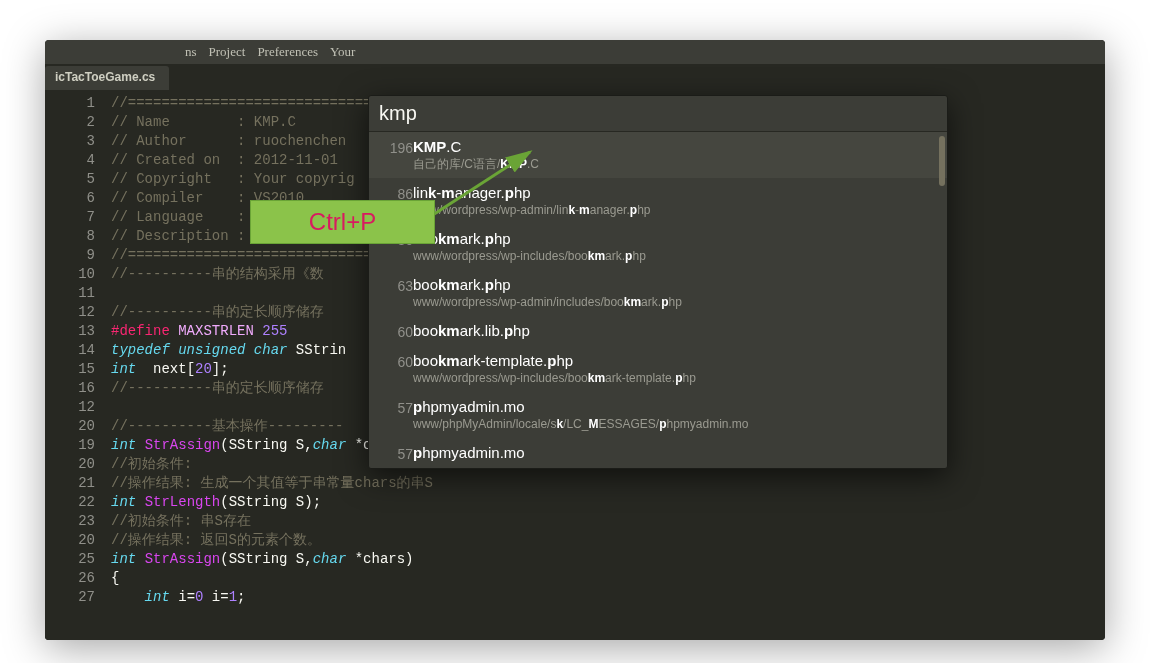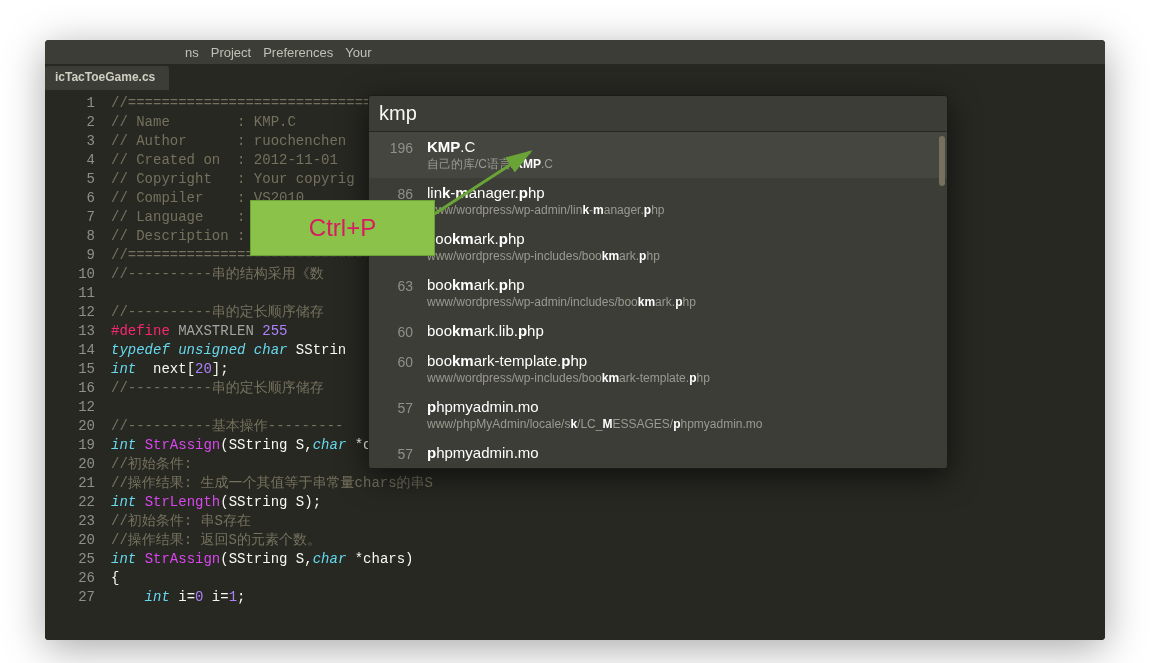--- a/index.html
+++ b/index.html
@@ -24,21 +24,21 @@
     overflow: hidden;
   }
   .menubar {
     height: 24px;
     background: #3c3d37;
     display: flex;
     align-items: center;
     padding-left: 140px;
     gap: 12px;
     color: #cfcfc2;
-    font-family: Liberation Sans, sans-serif;
+    font-family: Liberation Serif, serif;
     font-size: 13px;
   }
   .menubar span { opacity: 0.9; }
   .tabbar {
     height: 26px;
     background: #272822;
     display: flex;
     align-items: flex-end;
     font-weight: bold;
   }
@@ -73,21 +73,21 @@
     padding: 4px 0 0 6px;
     color: #f8f8f2;
     line-height: 19px;
     white-space: pre;
     position: relative;
   }
   .code-line { height: 19px; }
   .c-comment { color: #75715e; }
   .c-storage { color: #66d9ef; font-style: italic; }
   .c-define  { color: #f92672; }
-  .c-macro   { color: #a3a3a3; }
+  .c-macro   { color: #f0abfc; }
   .c-type    { color: #66d9ef; font-style: italic; }
   .c-func    { color: #d946ef; }
   .c-num     { color: #ae81ff; }
   .c-paren   { color: #f8f8f2; }
 
   
   .palette {
     position: absolute;
     left: 368px;
     top: 95px;
@@ -125,21 +125,20 @@
     top: 4px;
     width: 6px;
     height: 50px;
     background: #75715e;
     border-radius: 3px;
   }
   .palette-item {
     display: flex;
     align-items: flex-start;
     padding: 6px 14px 6px 10px;
-    gap: 14px;
   }
   .palette-item.selected { background: #45463f; }
   .palette-index {
     width: 34px;
     color: #90908a;
     font-size: 14px;
     text-align: right;
     padding-top: 2px;
     flex-shrink: 0;
   }
@@ -161,21 +160,21 @@
   }
   .palette-item.selected .palette-title { color: #ffffff; }
   .palette-item.selected .palette-title b { color: #ffffff; }
 
   
   .callout {
     position: absolute;
     left: 250px;
     top: 200px;
     width: 185px;
-    height: 56px;
+    height: 44px;
     background: #8bc34a;
     border: 1px solid #6aa436;
     display: flex;
     align-items: center;
     justify-content: center;
     color: #d81b60;
     font-family: "Segoe UI", Arial, sans-serif;
     font-size: 24px;
   }
   .arrow {

